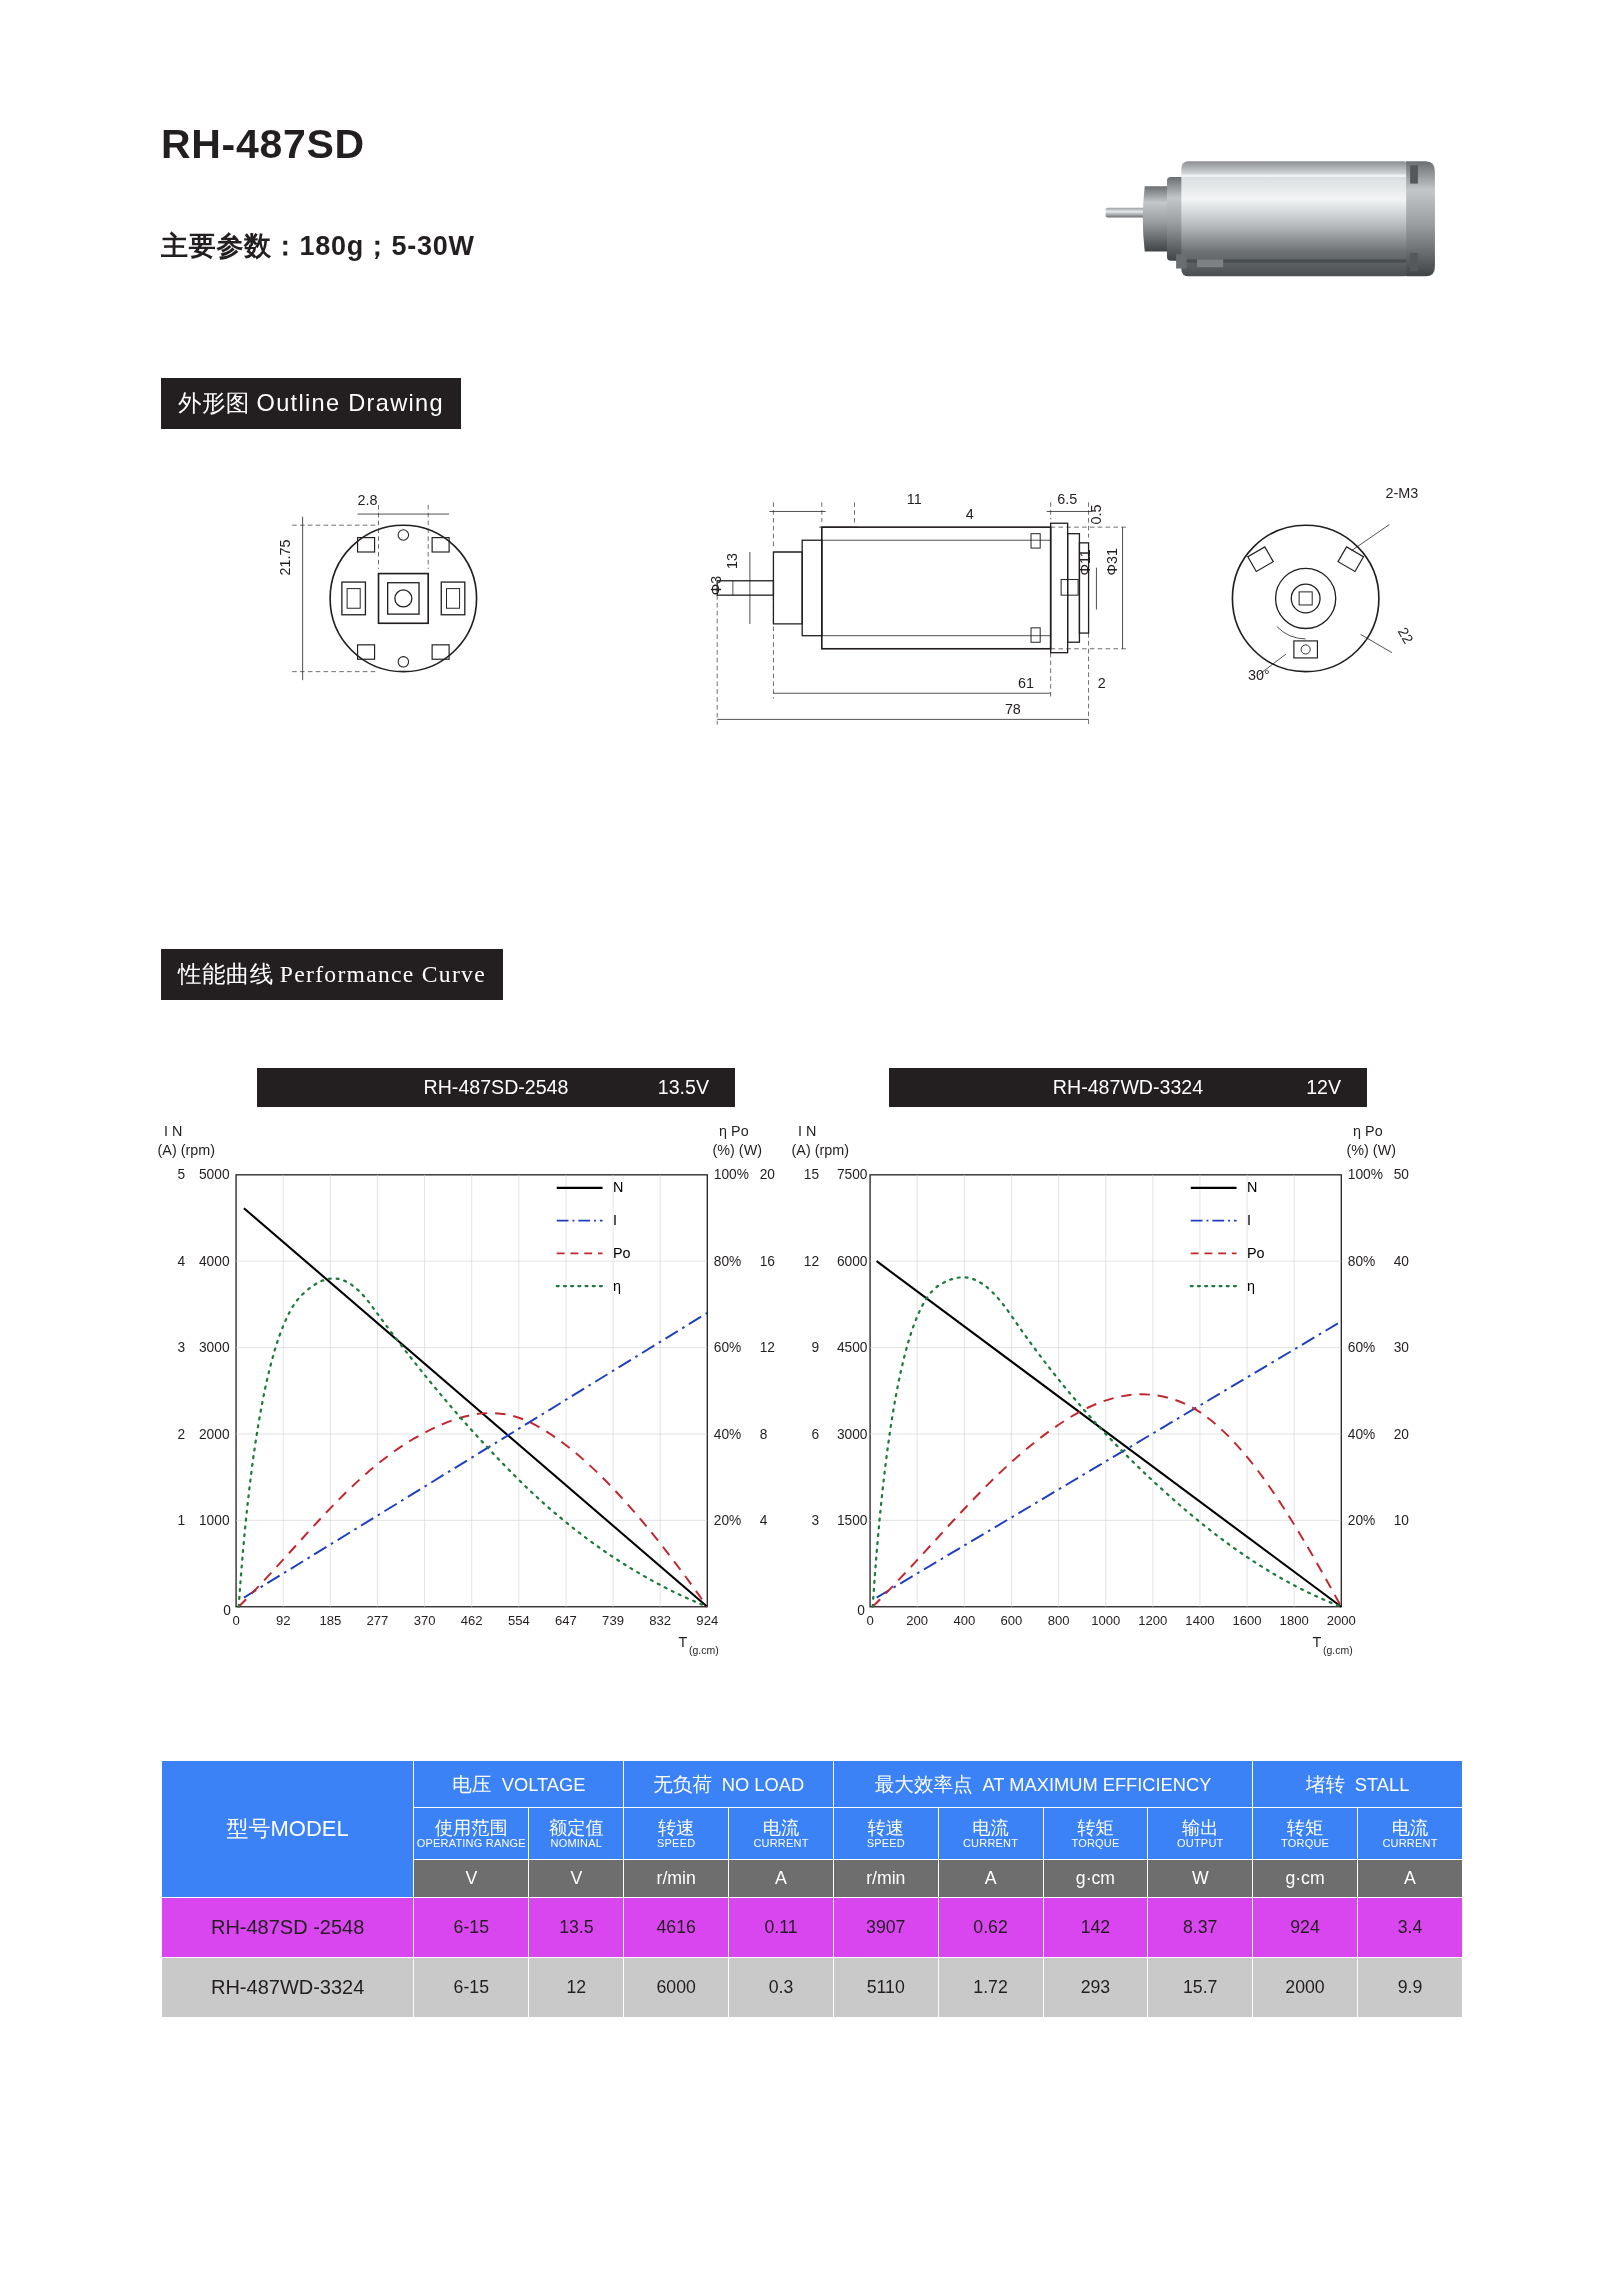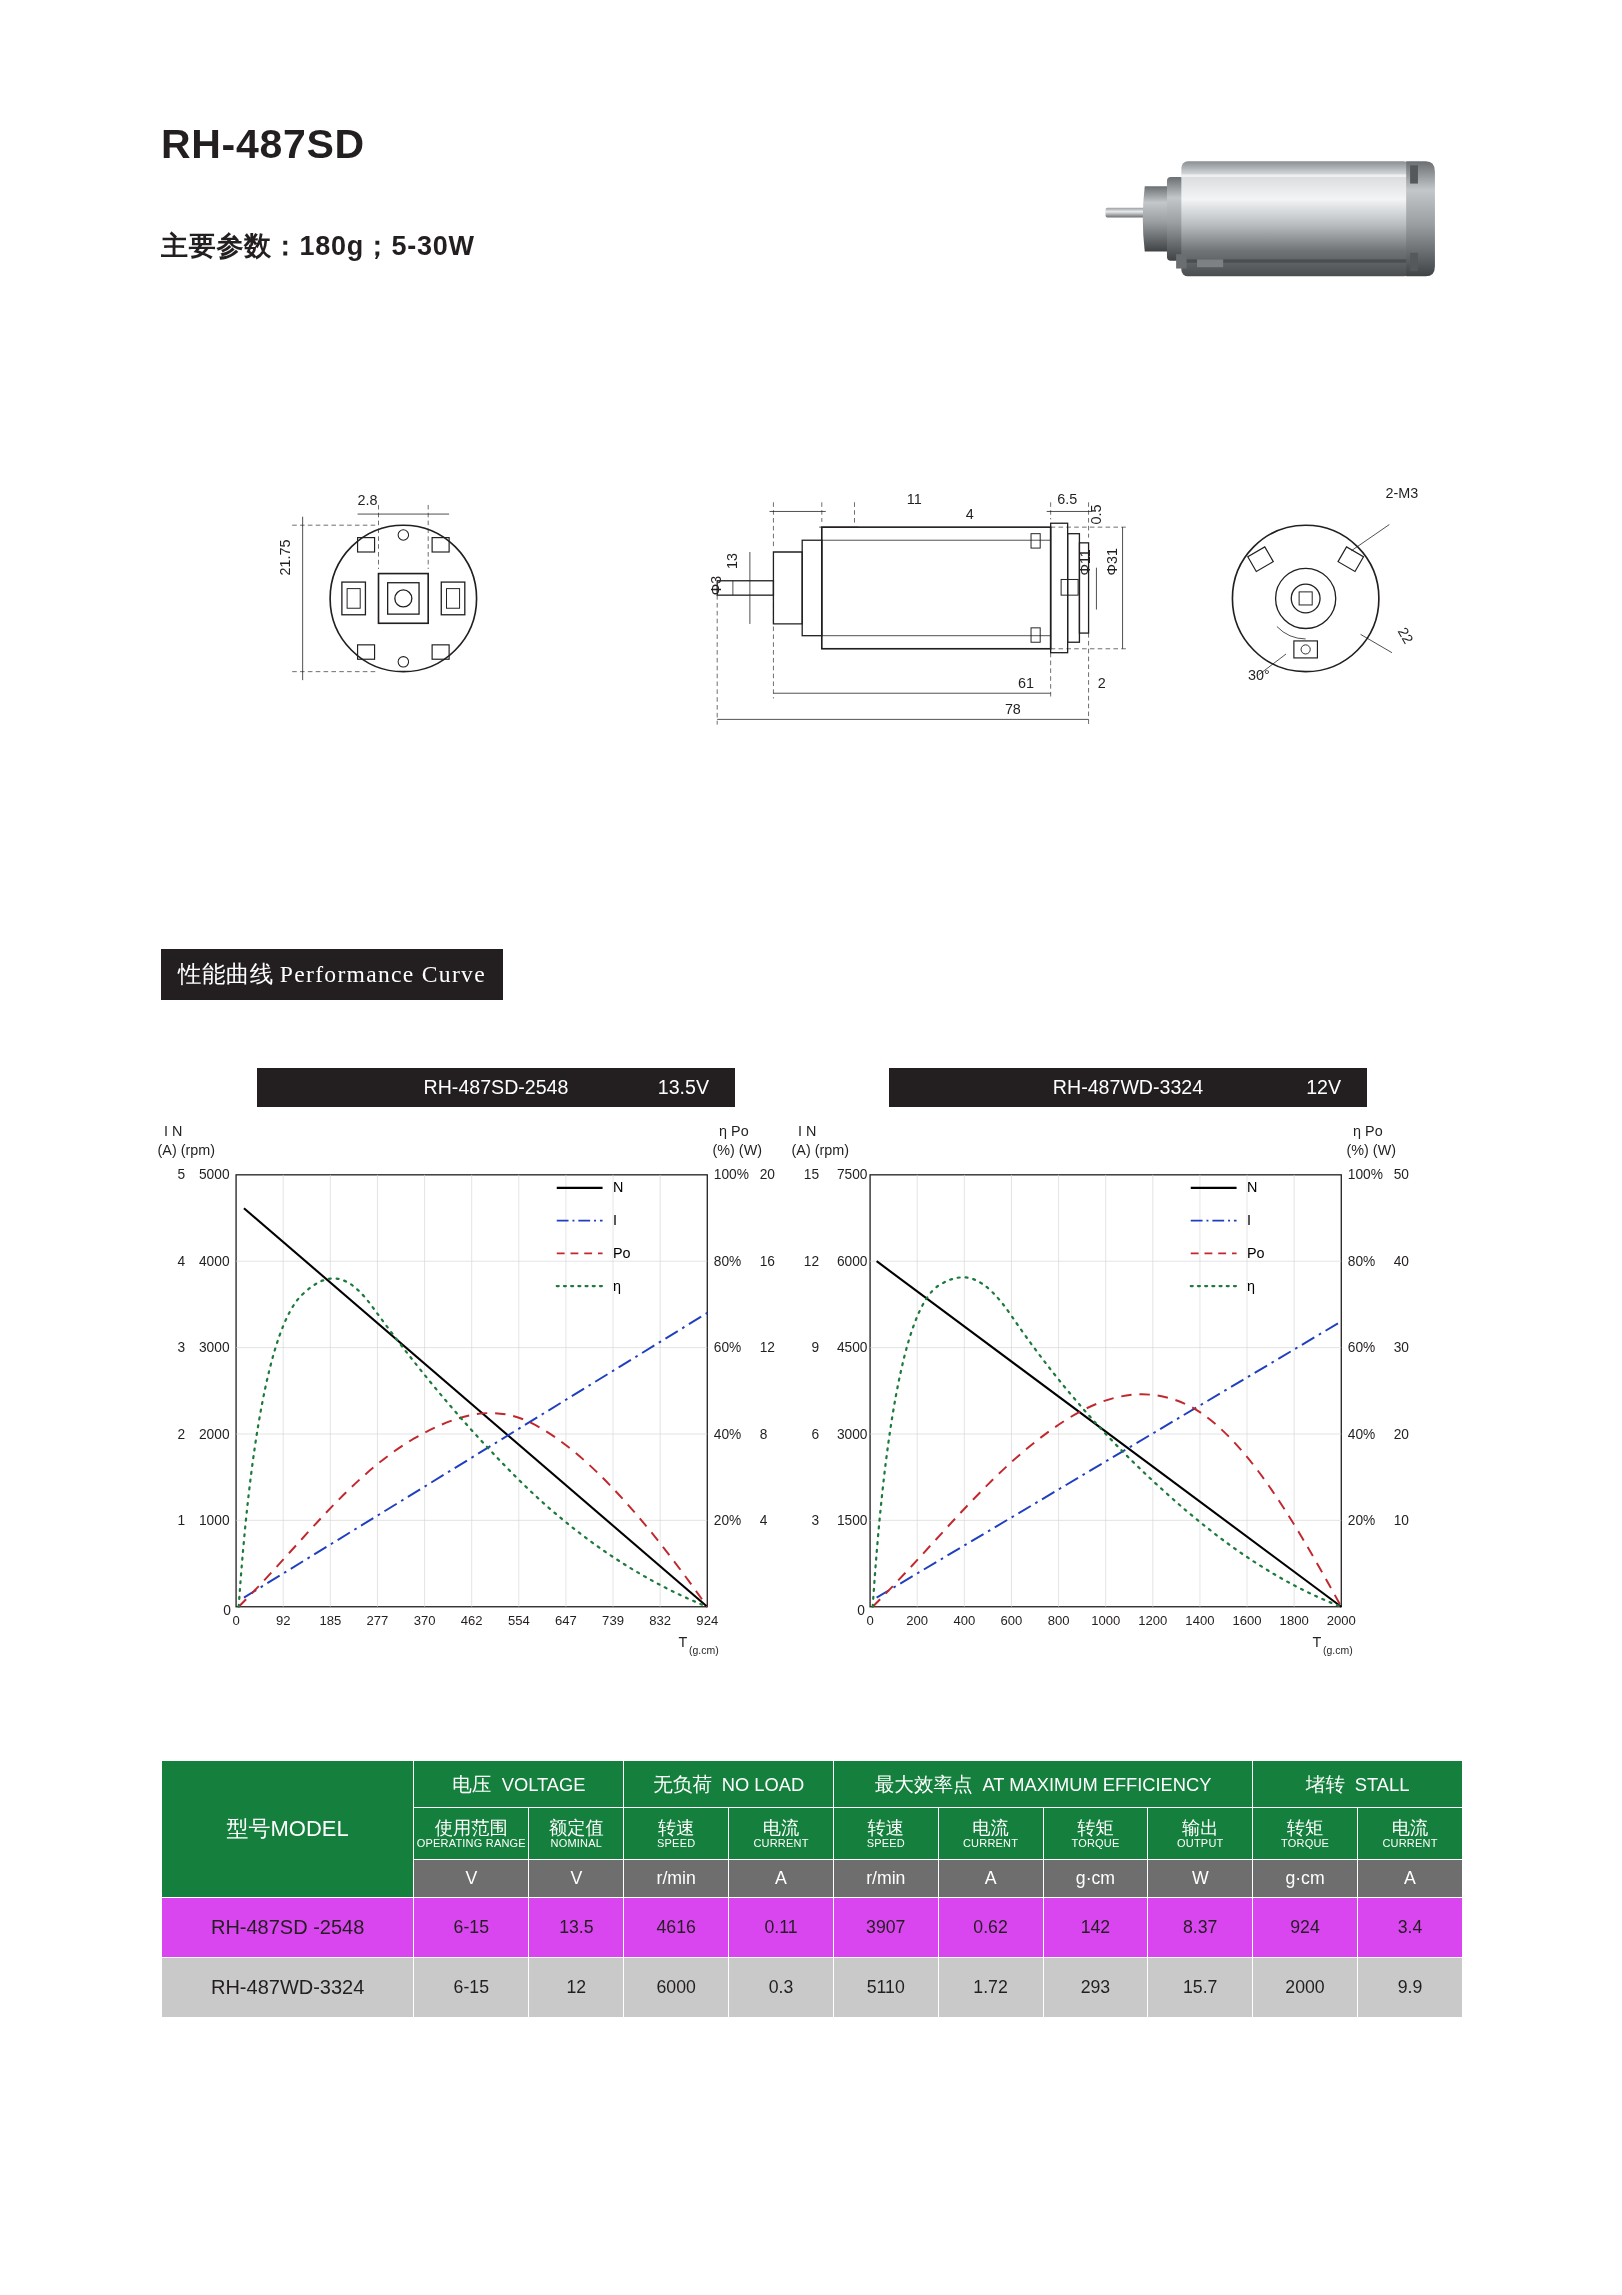--- a/index.html
+++ b/index.html
@@ -59,21 +59,21 @@
     width:1302px;
     font-size:17.7px;
   }
   table.spec td,table.spec th{
     border:1.3px solid #ffffff;
     text-align:center;
     vertical-align:middle;
     font-weight:normal;
     padding:0;
   }
-  .hdr-dark{background:#15803d;color:#ffffff;}
+  .hdr-dark{background:#3b82f6;color:#ffffff;}
   .hdr-mid{background:#6e6e6e;color:#ffffff;}
   .row-a{background:#d946ef;color:#231f20;}
   .row-b{background:#c9c9c9;color:#231f20;}
   .cn-l{font-size:18.3px;display:block;line-height:1.05;}
   .en-l{font-size:11px;display:block;line-height:1.1;letter-spacing:0.2px;}
   .model-cell{font-size:22px;}
   .note{
     position:absolute;left:165px;top:2048px;
     font-size:18.3px;letter-spacing:0.3px;
   }
@@ -124,20 +124,24 @@
 
       <path d="M470 46 h30 q14 0 14 16 v144 q0 16 -14 16 h-30 z" fill="url(#capg)"></path>
       <rect x="476" y="52" width="12" height="28" fill="#55595c"></rect>
       <rect x="476" y="186" width="12" height="28" fill="#55595c"></rect>
 
       <rect x="118" y="188" width="16" height="22" fill="#6a6e71"></rect>
       <rect x="150" y="196" width="40" height="12" fill="#7d8184"></rect>
     </svg>
   </div>
 
+  <div class="sec-bar" style="left:161px;top:378px;">
+    <span class="cn">外形图</span>
+    <span class="en">Outline Drawing</span>
+  </div>
 
   <div class="outline-wrap">
     <svg width="1302" height="340" viewBox="0 0 1990 520">
       <g stroke="#231f20" fill="none" stroke-width="2">
 
         <g transform="translate(240,40)">
           <circle cx="130" cy="135" r="112" stroke-width="2.5"></circle>
           <rect x="92" y="97" width="76" height="76" stroke-width="2.5"></rect>
           <rect x="106" y="111" width="48" height="48" stroke-width="2"></rect>
           <circle cx="130" cy="135" r="13" stroke-width="2"></circle>

